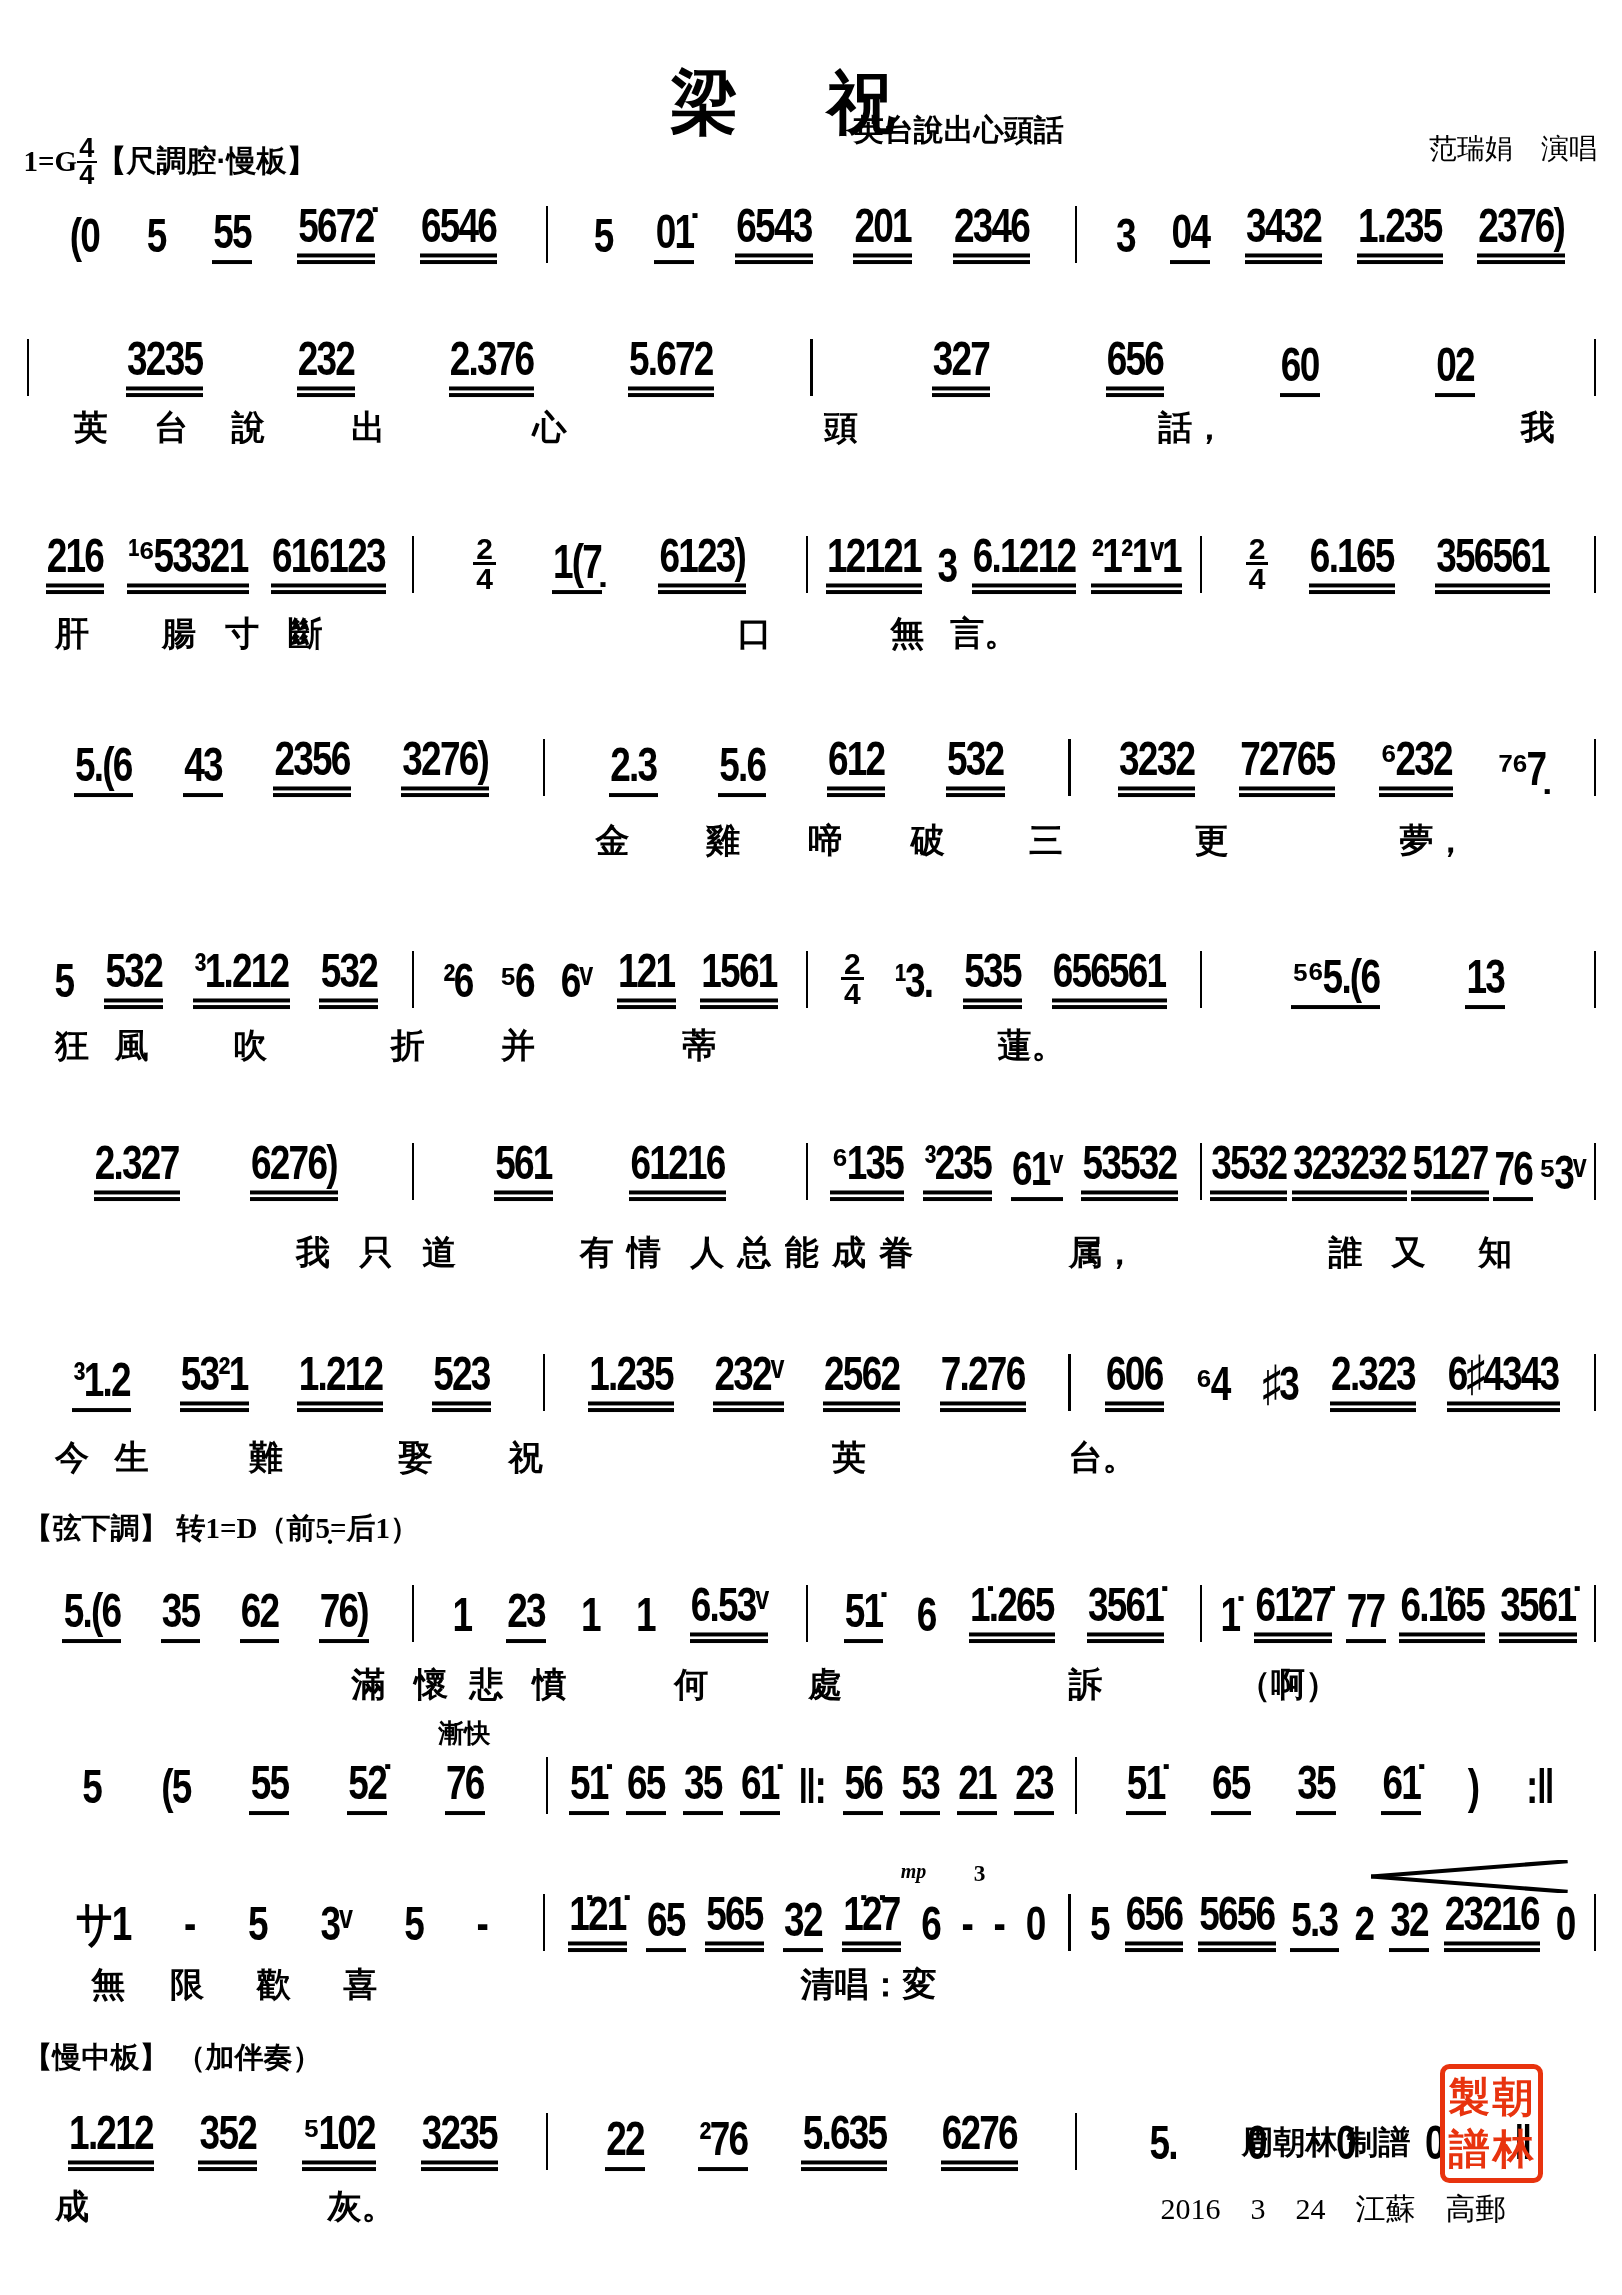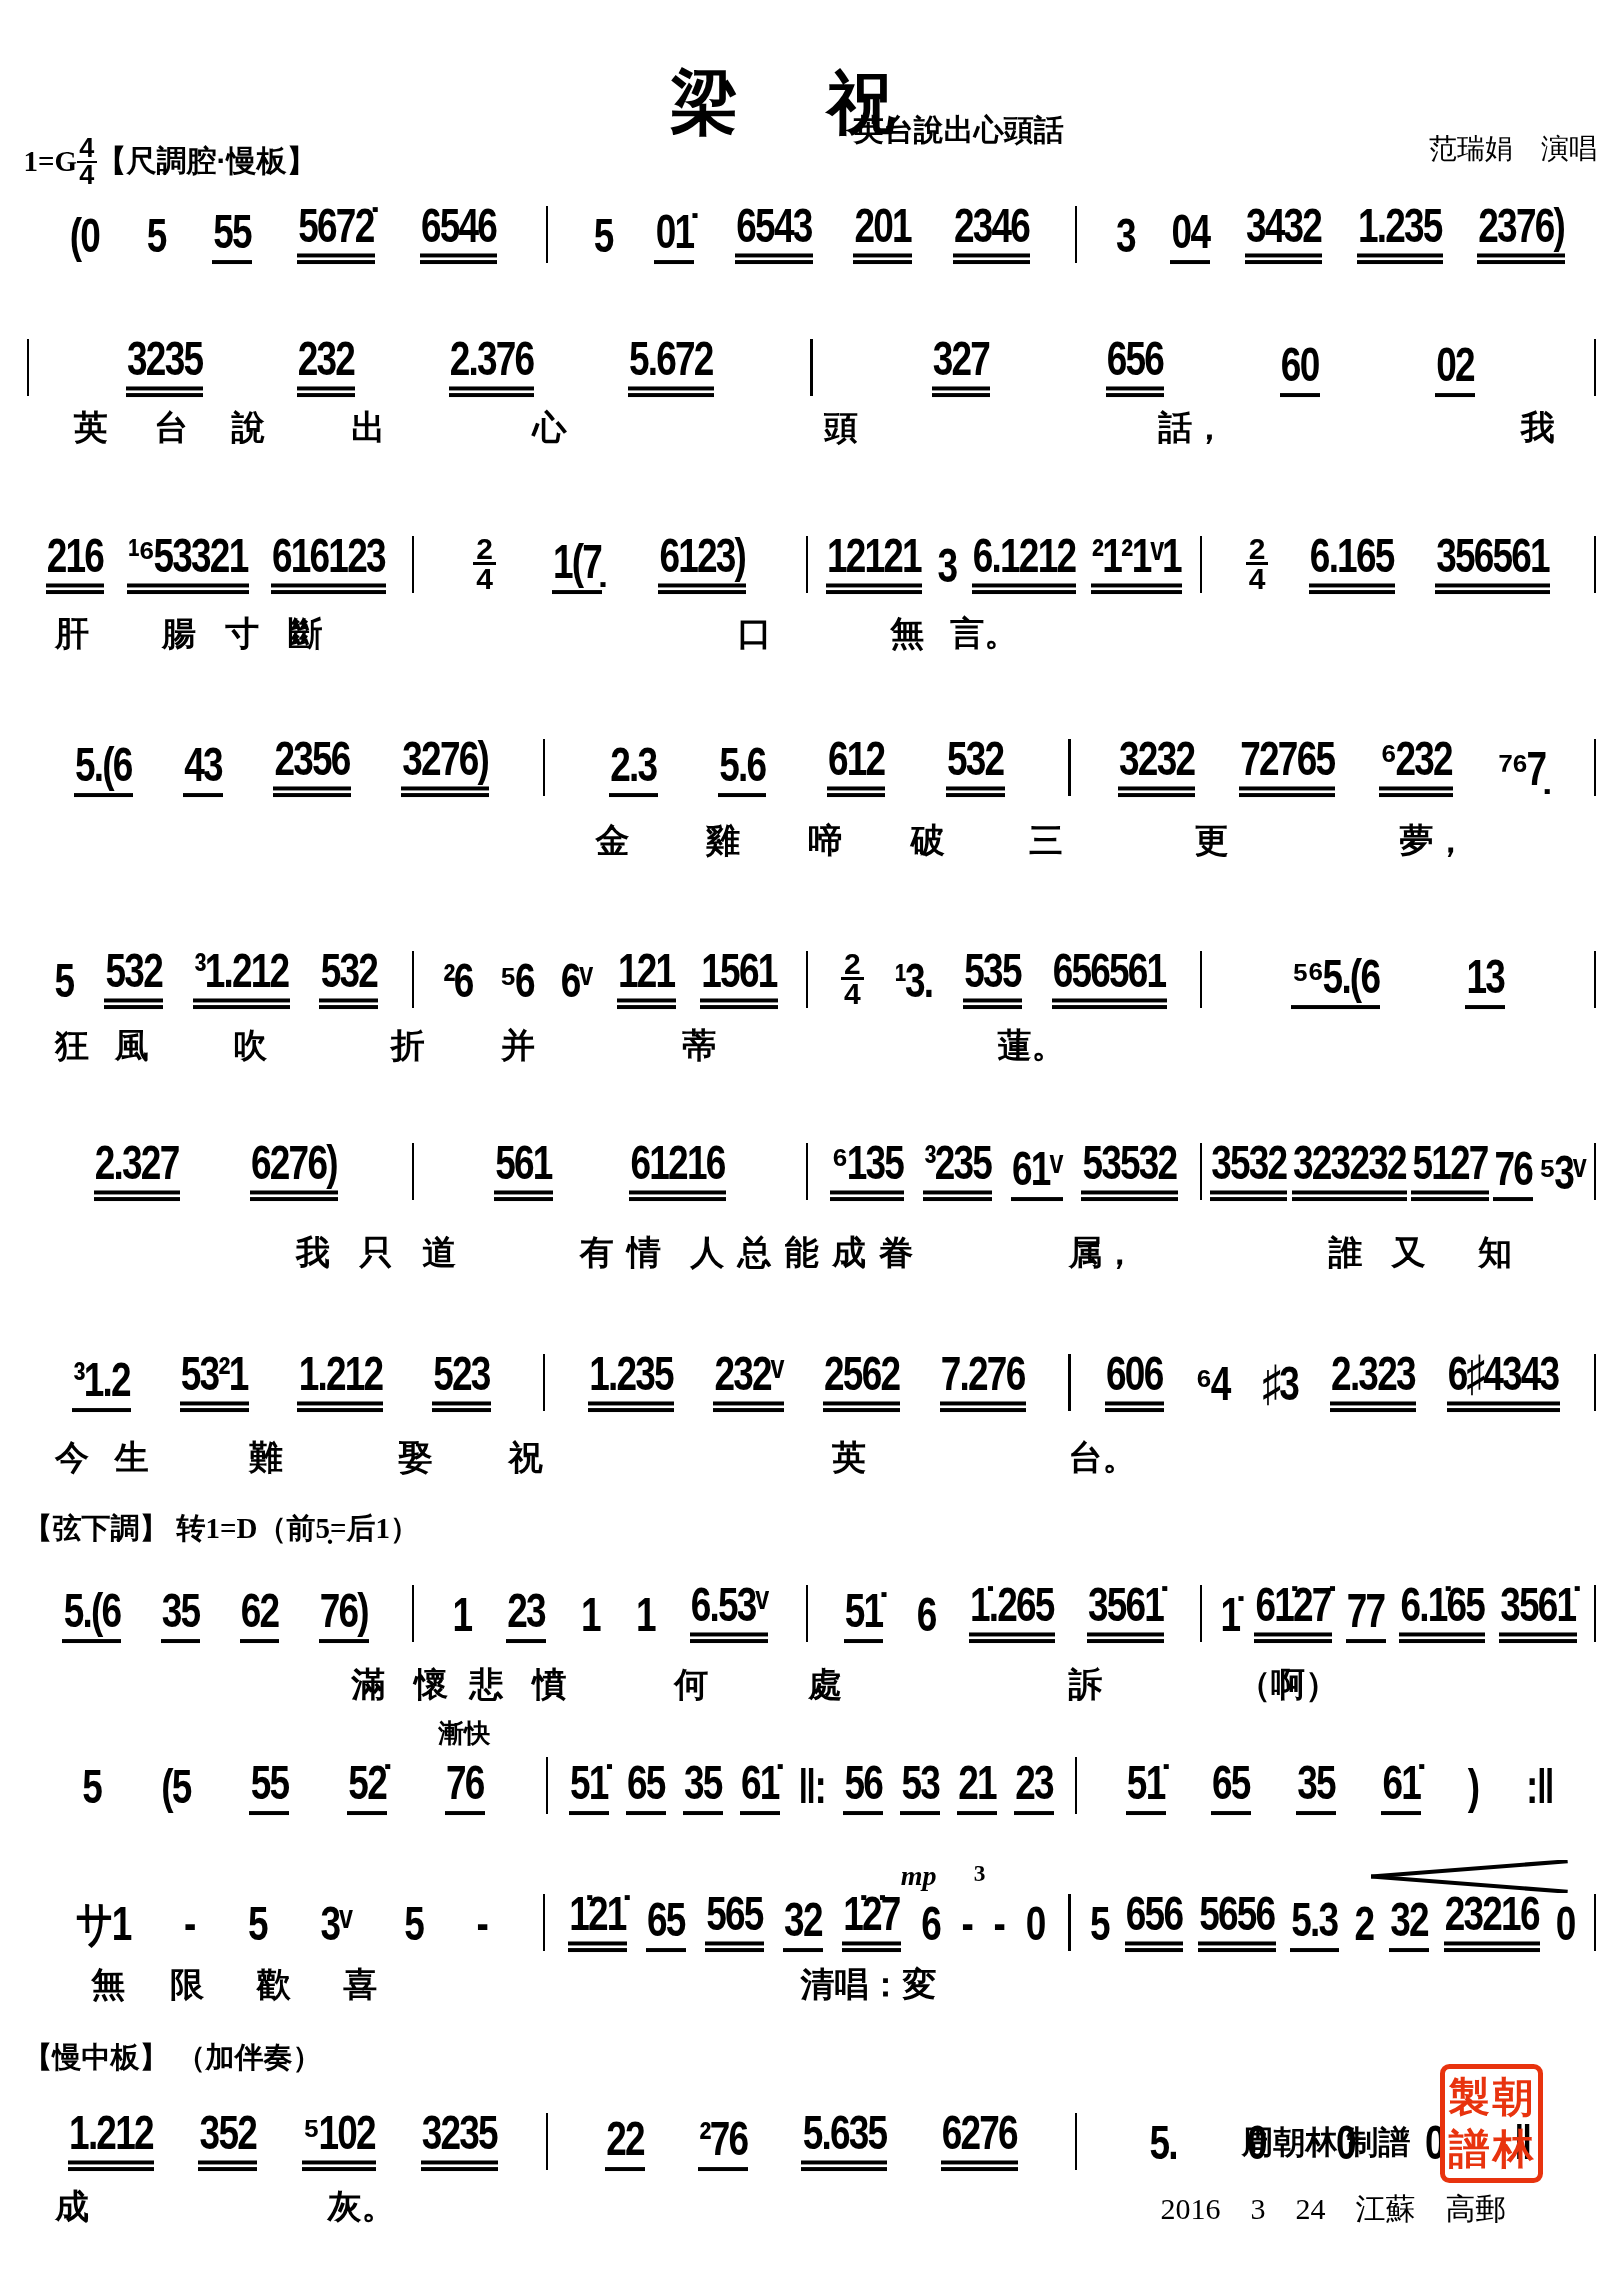--- a/index.html
+++ b/index.html
@@ -38,21 +38,21 @@
       font-weight:bold;font-size:30px;margin-bottom:2.3px;}
   .ts .num{border-bottom:3.5px solid #000;padding:0 2.9px;}
 
   
   .lyricrow{position:absolute;left:23.4px;right:23.4px;height:41px;}
   .lyric{position:absolute;font-family:"Liberation Serif",serif;font-weight:bold;font-size:34px;
          white-space:nowrap;}
 
   
   .anno{position:absolute;font-weight:900;font-size:26px;white-space:nowrap;}
-  .anno.dyn{font-family:"Liberation Serif",serif;font-style:italic;font-weight:bold;font-size:28px;}
+  .anno.dyn{font-family:"Liberation Serif",serif;font-style:italic;font-weight:bold;font-size:20px;}
   .anno.tuplet{font-family:"Liberation Serif",serif;font-weight:bold;font-size:23.4px;}
   .hairpin{position:absolute;}
 
   
   .arranger{position:absolute;top:2121px;left:76.5%;font-weight:900;font-size:32px;white-space:nowrap;}
   .dateline{position:absolute;top:2189px;left:71.5%;font-family:"Liberation Serif",serif;
             font-size:30px;white-space:nowrap;}
   .seal{position:absolute;left:1440px;top:2064px;width:88px;height:104px;border:5.8px solid #e8330e;
         border-radius:9.4px;display:grid;grid-template-columns:1fr 1fr;align-items:center;
         justify-items:center;color:#e8330e;font-family:"Liberation Serif",serif;font-weight:bold;

